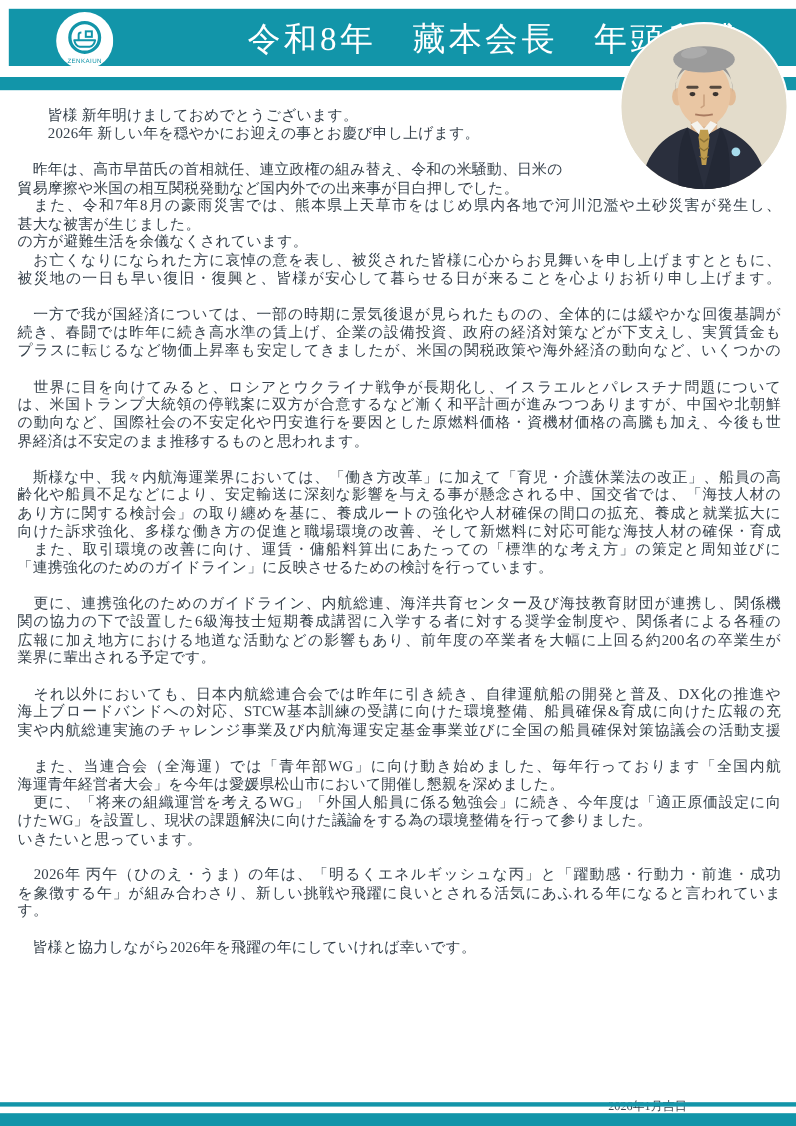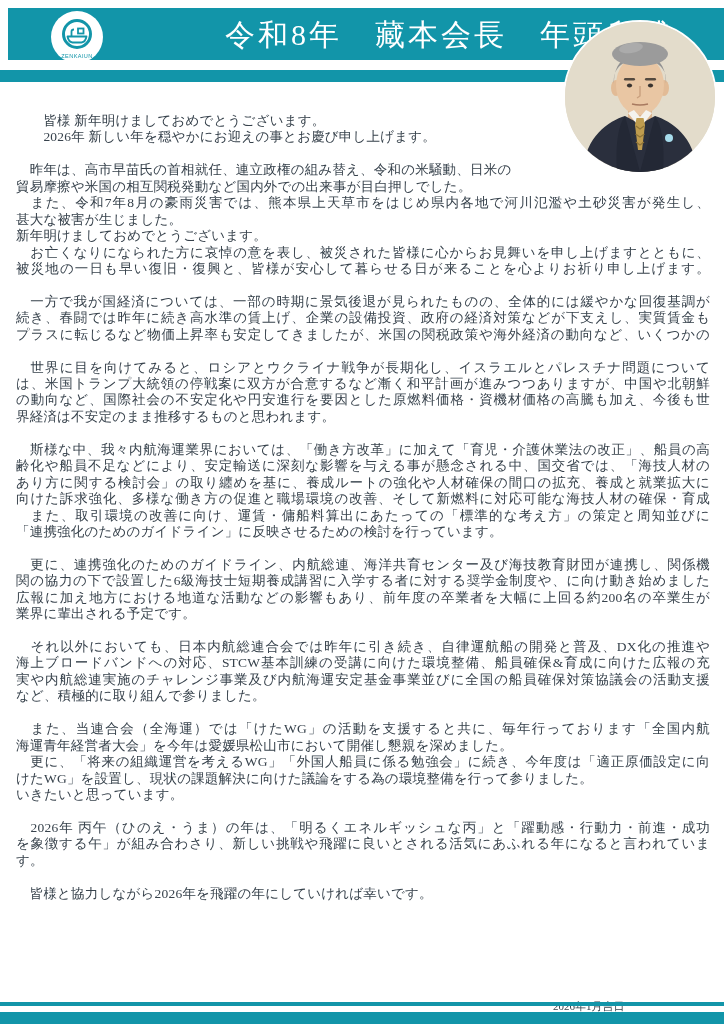--- a/index.html
+++ b/index.html
@@ -16,21 +16,21 @@
     font-family:"Liberation Serif","DejaVu Serif",serif;
   }
   
   .logo{position:absolute;left:51px;top:11px;width:52px;height:52px;}
   
   .photo{
     position:absolute;left:563px;top:20px;width:150px;height:150px;border-radius:50%;
     overflow:hidden;background:#e3dccb;border:2px solid #ffffff;box-sizing:content-box;z-index:5;
   }
   
-  .body-text{position:absolute;left:16px;top:97px;width:694px;margin-top:16px;}
+  .body-text{position:absolute;left:16px;top:97px;width:694px;}
   .line{
     height:16.45px;line-height:16.45px;font-size:13.5px;white-space:pre;
     letter-spacing:0.2px;overflow:visible;
   }
   .line.j{white-space:normal;text-align:justify;text-align-last:justify;}
   
   .signature{position:absolute;left:553px;top:998px;font-size:11px;line-height:16.45px;}
   .signature div{white-space:pre;}
   
   .bottom-thin{position:absolute;left:0;right:0;top:1002px;height:4px;background:#1295a9;}
@@ -86,51 +86,50 @@
   </div>
 
   <div class="body-text">
       <div class="line">　　皆様 新年明けましておめでとうございます。</div>
       <div class="line">　　2026年 新しい年を穏やかにお迎えの事とお慶び申し上げます。</div>
       <div class="line"></div>
       <div class="line">　昨年は、高市早苗氏の首相就任、連立政権の組み替え、令和の米騒動、日米の</div>
       <div class="line">貿易摩擦や米国の相互関税発動など国内外での出来事が目白押しでした。</div>
       <div class="line j">　また、令和7年8月の豪雨災害では、熊本県上天草市をはじめ県内各地で河川氾濫や土砂災害が発生し、</div>
       <div class="line">甚大な被害が生じました。</div>
-      <div class="line">新年明けましておめでとうございます。</div>
+      <div class="line">の方が避難生活を余儀なくされています。</div>
       <div class="line j">　お亡くなりになられた方に哀悼の意を表し、被災された皆様に心からお見舞いを申し上げますとともに、</div>
       <div class="line j">被災地の一日も早い復旧・復興と、皆様が安心して暮らせる日が来ることを心よりお祈り申し上げます。</div>
       <div class="line"></div>
       <div class="line j">　一方で我が国経済については、一部の時期に景気後退が見られたものの、全体的には緩やかな回復基調が</div>
       <div class="line j">続き、春闘では昨年に続き高水準の賃上げ、企業の設備投資、政府の経済対策などが下支えし、実質賃金も</div>
       <div class="line j">プラスに転じるなど物価上昇率も安定してきましたが、米国の関税政策や海外経済の動向など、いくつかの</div>
       <div class="line"></div>
       <div class="line j">　世界に目を向けてみると、ロシアとウクライナ戦争が長期化し、イスラエルとパレスチナ問題について</div>
       <div class="line j">は、米国トランプ大統領の停戦案に双方が合意するなど漸く和平計画が進みつつありますが、中国や北朝鮮</div>
       <div class="line j">の動向など、国際社会の不安定化や円安進行を要因とした原燃料価格・資機材価格の高騰も加え、今後も世</div>
       <div class="line">界経済は不安定のまま推移するものと思われます。</div>
       <div class="line"></div>
       <div class="line j">　斯様な中、我々内航海運業界においては、「働き方改革」に加えて「育児・介護休業法の改正」、船員の高</div>
       <div class="line j">齢化や船員不足などにより、安定輸送に深刻な影響を与える事が懸念される中、国交省では、「海技人材の</div>
       <div class="line j">あり方に関する検討会」の取り纏めを基に、養成ルートの強化や人材確保の間口の拡充、養成と就業拡大に</div>
       <div class="line j">向けた訴求強化、多様な働き方の促進と職場環境の改善、そして新燃料に対応可能な海技人材の確保・育成</div>
       <div class="line j">　また、取引環境の改善に向け、運賃・傭船料算出にあたっての「標準的な考え方」の策定と周知並びに</div>
       <div class="line">「連携強化のためのガイドライン」に反映させるための検討を行っています。</div>
       <div class="line"></div>
       <div class="line j">　更に、連携強化のためのガイドライン、内航総連、海洋共育センター及び海技教育財団が連携し、関係機</div>
-      <div class="line j">関の協力の下で設置した6級海技士短期養成講習に入学する者に対する奨学金制度や、に向け動き始めました</div>
+      <div class="line j">関の協力の下で設置した6級海技士短期養成講習に入学する者に対する奨学金制度や、関係者による各種の</div>
       <div class="line j">広報に加え地方における地道な活動などの影響もあり、前年度の卒業者を大幅に上回る約200名の卒業生が</div>
       <div class="line">業界に輩出される予定です。</div>
       <div class="line"></div>
       <div class="line j">　それ以外においても、日本内航総連合会では昨年に引き続き、自律運航船の開発と普及、DX化の推進や</div>
       <div class="line j">海上ブロードバンドへの対応、STCW基本訓練の受講に向けた環境整備、船員確保&amp;育成に向けた広報の充</div>
       <div class="line j">実や内航総連実施のチャレンジ事業及び内航海運安定基金事業並びに全国の船員確保対策協議会の活動支援</div>
-      <div class="line">など、積極的に取り組んで参りました。</div>
       <div class="line"></div>
-      <div class="line j">　また、当連合会（全海運）では「けたWG」の活動を支援すると共に、毎年行っております「全国内航</div>
+      <div class="line j">　また、当連合会（全海運）では「青年部WG」に向け動き始めました、毎年行っております「全国内航</div>
       <div class="line">海運青年経営者大会」を今年は愛媛県松山市において開催し懇親を深めました。</div>
       <div class="line j">　更に、「将来の組織運営を考えるWG」「外国人船員に係る勉強会」に続き、今年度は「適正原価設定に向</div>
       <div class="line">けたWG」を設置し、現状の課題解決に向けた議論をする為の環境整備を行って参りました。</div>
       <div class="line">いきたいと思っています。</div>
       <div class="line"></div>
       <div class="line j">　2026年 丙午（ひのえ・うま）の年は、「明るくエネルギッシュな丙」と「躍動感・行動力・前進・成功</div>
       <div class="line j">を象徴する午」が組み合わさり、新しい挑戦や飛躍に良いとされる活気にあふれる年になると言われていま</div>
       <div class="line">す。</div>
       <div class="line"></div>
       <div class="line">　皆様と協力しながら2026年を飛躍の年にしていければ幸いです。</div>

